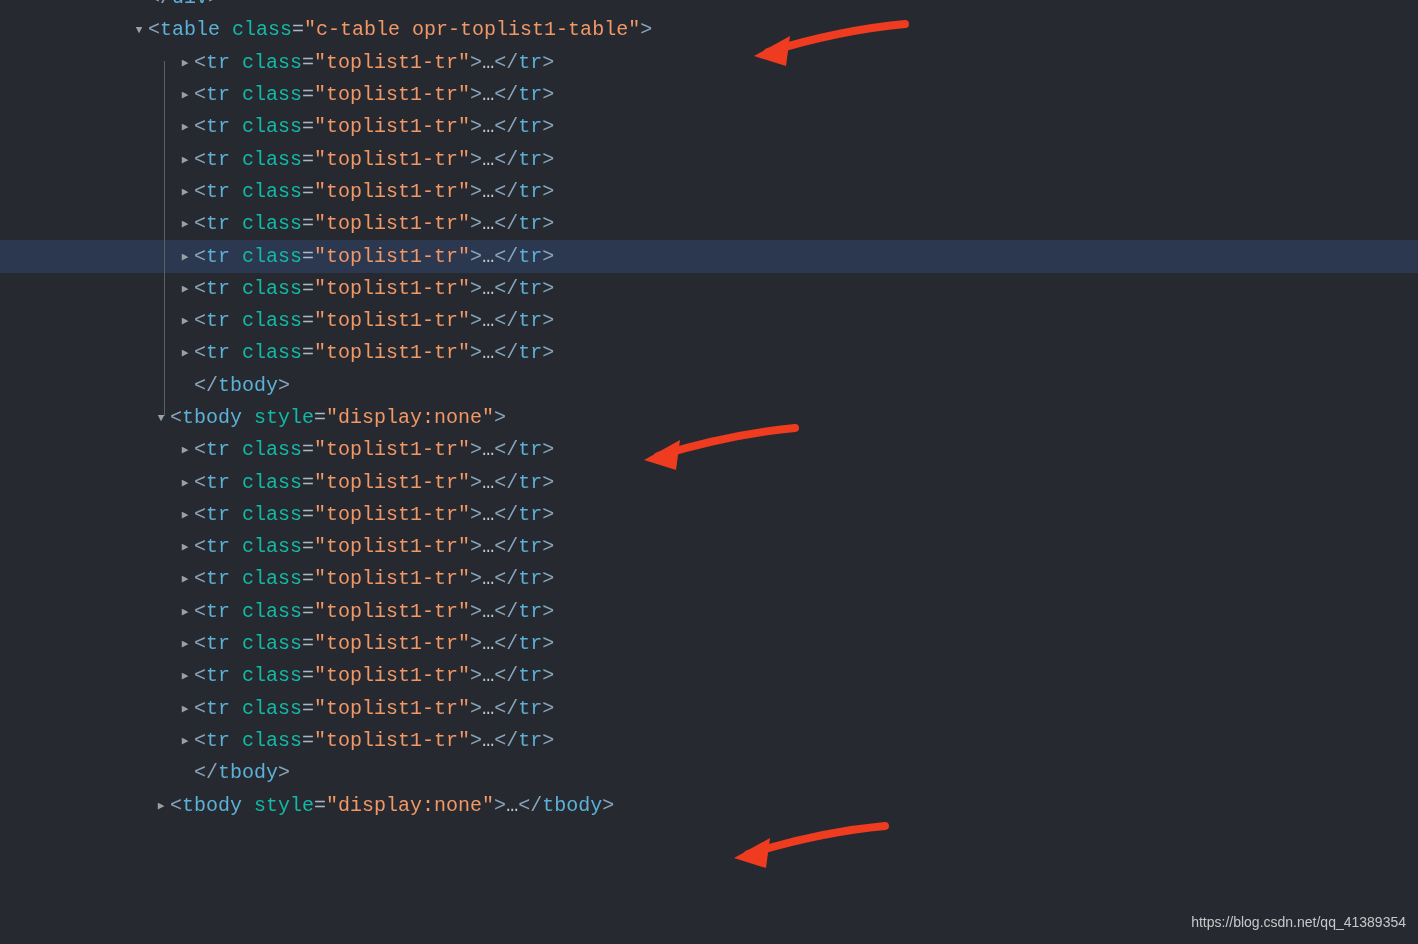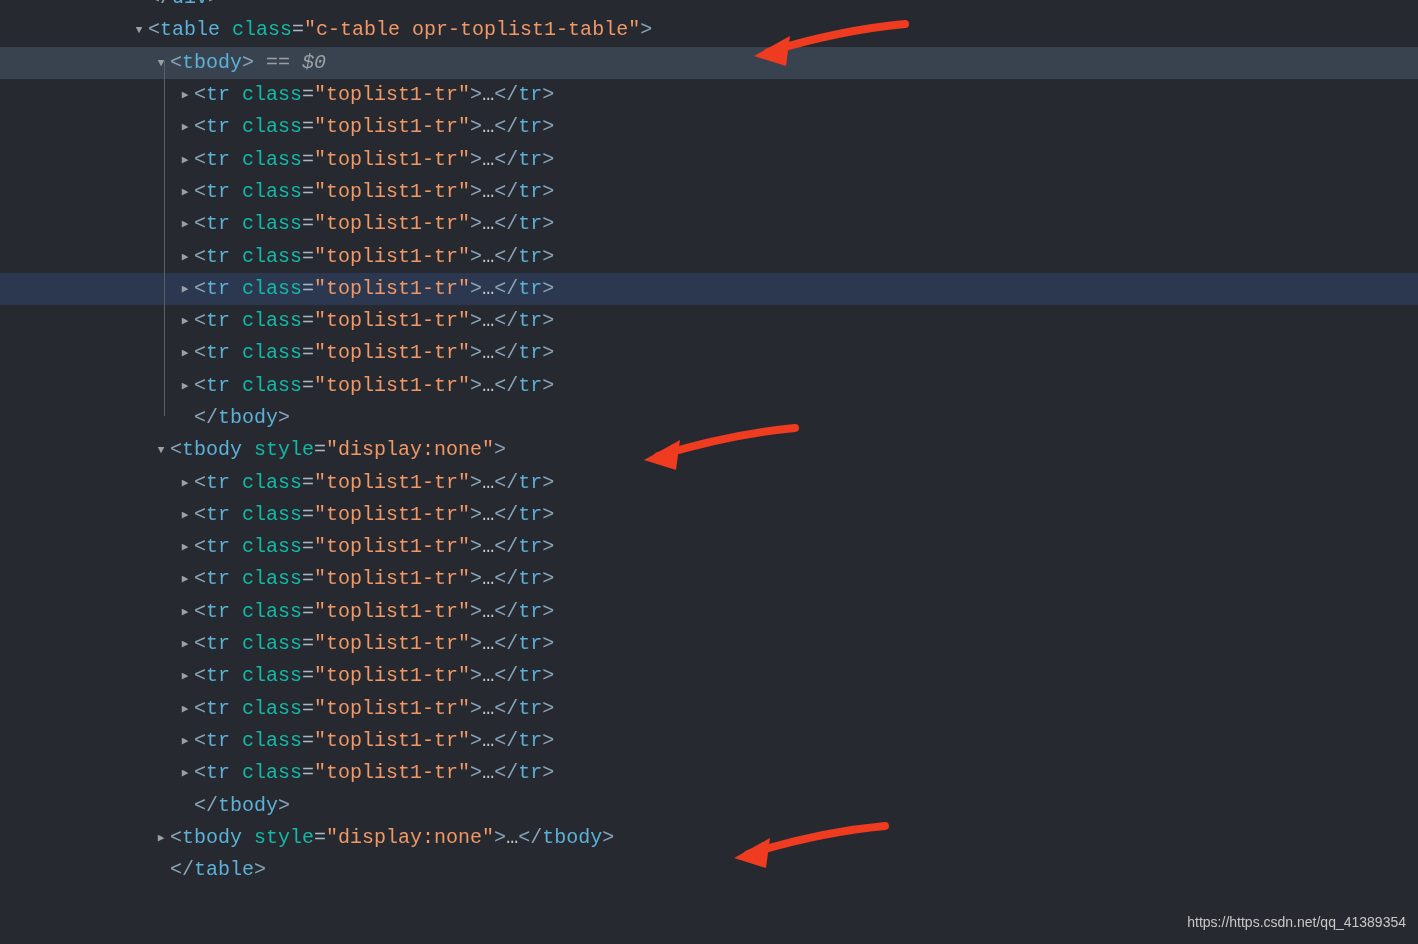--- a/index.html
+++ b/index.html
@@ -69,21 +69,20 @@
     font-size: 14px;
     opacity: 0.9;
   }
 </style>
 </head>
 <body>
 
 <div class="panel" id="panel" style="margin-top: -18px;">
     <div class="line"><span class="indent" style="width: 130px;"></span><span class="gutter"></span><span><span class="punct">&lt;/</span><span class="tag">div</span><span class="punct">&gt;</span></span></div>
     <div class="line"><span class="indent" style="width: 130px;"></span><span class="gutter tri-down"></span><span><span class="punct">&lt;</span><span class="tag">table</span><span> </span><span class="attrname">class</span><span class="eqpunct">=</span><span class="attrval">"c-table opr-toplist1-table"</span><span class="punct">&gt;</span></span></div>
-    <div class="line selected"><span class="indent" style="width: 152px;"></span><span class="gutter tri-down"></span><span><span class="punct">&lt;</span><span class="tag">tbody</span><span class="punct">&gt;</span><span class="eq0"> == $0</span></span></div>
     <div class="line"><span class="indent" style="width: 176px;"></span><span class="gutter tri-right"></span><span><span class="punct">&lt;</span><span class="tag">tr</span><span> </span><span class="attrname">class</span><span class="eqpunct">=</span><span class="attrval">"toplist1-tr"</span><span class="punct">&gt;</span><span class="ellip">…</span><span class="punct">&lt;/</span><span class="tag">tr</span><span class="punct">&gt;</span></span></div>
     <div class="line"><span class="indent" style="width: 176px;"></span><span class="gutter tri-right"></span><span><span class="punct">&lt;</span><span class="tag">tr</span><span> </span><span class="attrname">class</span><span class="eqpunct">=</span><span class="attrval">"toplist1-tr"</span><span class="punct">&gt;</span><span class="ellip">…</span><span class="punct">&lt;/</span><span class="tag">tr</span><span class="punct">&gt;</span></span></div>
     <div class="line"><span class="indent" style="width: 176px;"></span><span class="gutter tri-right"></span><span><span class="punct">&lt;</span><span class="tag">tr</span><span> </span><span class="attrname">class</span><span class="eqpunct">=</span><span class="attrval">"toplist1-tr"</span><span class="punct">&gt;</span><span class="ellip">…</span><span class="punct">&lt;/</span><span class="tag">tr</span><span class="punct">&gt;</span></span></div>
     <div class="line"><span class="indent" style="width: 176px;"></span><span class="gutter tri-right"></span><span><span class="punct">&lt;</span><span class="tag">tr</span><span> </span><span class="attrname">class</span><span class="eqpunct">=</span><span class="attrval">"toplist1-tr"</span><span class="punct">&gt;</span><span class="ellip">…</span><span class="punct">&lt;/</span><span class="tag">tr</span><span class="punct">&gt;</span></span></div>
     <div class="line"><span class="indent" style="width: 176px;"></span><span class="gutter tri-right"></span><span><span class="punct">&lt;</span><span class="tag">tr</span><span> </span><span class="attrname">class</span><span class="eqpunct">=</span><span class="attrval">"toplist1-tr"</span><span class="punct">&gt;</span><span class="ellip">…</span><span class="punct">&lt;/</span><span class="tag">tr</span><span class="punct">&gt;</span></span></div>
     <div class="line"><span class="indent" style="width: 176px;"></span><span class="gutter tri-right"></span><span><span class="punct">&lt;</span><span class="tag">tr</span><span> </span><span class="attrname">class</span><span class="eqpunct">=</span><span class="attrval">"toplist1-tr"</span><span class="punct">&gt;</span><span class="ellip">…</span><span class="punct">&lt;/</span><span class="tag">tr</span><span class="punct">&gt;</span></span></div>
     <div class="line highlight"><span class="indent" style="width: 176px;"></span><span class="gutter tri-right"></span><span><span class="punct">&lt;</span><span class="tag">tr</span><span> </span><span class="attrname">class</span><span class="eqpunct">=</span><span class="attrval">"toplist1-tr"</span><span class="punct">&gt;</span><span class="ellip">…</span><span class="punct">&lt;/</span><span class="tag">tr</span><span class="punct">&gt;</span></span></div>
     <div class="line"><span class="indent" style="width: 176px;"></span><span class="gutter tri-right"></span><span><span class="punct">&lt;</span><span class="tag">tr</span><span> </span><span class="attrname">class</span><span class="eqpunct">=</span><span class="attrval">"toplist1-tr"</span><span class="punct">&gt;</span><span class="ellip">…</span><span class="punct">&lt;/</span><span class="tag">tr</span><span class="punct">&gt;</span></span></div>
     <div class="line"><span class="indent" style="width: 176px;"></span><span class="gutter tri-right"></span><span><span class="punct">&lt;</span><span class="tag">tr</span><span> </span><span class="attrname">class</span><span class="eqpunct">=</span><span class="attrval">"toplist1-tr"</span><span class="punct">&gt;</span><span class="ellip">…</span><span class="punct">&lt;/</span><span class="tag">tr</span><span class="punct">&gt;</span></span></div>
     <div class="line"><span class="indent" style="width: 176px;"></span><span class="gutter tri-right"></span><span><span class="punct">&lt;</span><span class="tag">tr</span><span> </span><span class="attrname">class</span><span class="eqpunct">=</span><span class="attrval">"toplist1-tr"</span><span class="punct">&gt;</span><span class="ellip">…</span><span class="punct">&lt;/</span><span class="tag">tr</span><span class="punct">&gt;</span></span></div>
@@ -94,25 +93,24 @@
     <div class="line"><span class="indent" style="width: 176px;"></span><span class="gutter tri-right"></span><span><span class="punct">&lt;</span><span class="tag">tr</span><span> </span><span class="attrname">class</span><span class="eqpunct">=</span><span class="attrval">"toplist1-tr"</span><span class="punct">&gt;</span><span class="ellip">…</span><span class="punct">&lt;/</span><span class="tag">tr</span><span class="punct">&gt;</span></span></div>
     <div class="line"><span class="indent" style="width: 176px;"></span><span class="gutter tri-right"></span><span><span class="punct">&lt;</span><span class="tag">tr</span><span> </span><span class="attrname">class</span><span class="eqpunct">=</span><span class="attrval">"toplist1-tr"</span><span class="punct">&gt;</span><span class="ellip">…</span><span class="punct">&lt;/</span><span class="tag">tr</span><span class="punct">&gt;</span></span></div>
     <div class="line"><span class="indent" style="width: 176px;"></span><span class="gutter tri-right"></span><span><span class="punct">&lt;</span><span class="tag">tr</span><span> </span><span class="attrname">class</span><span class="eqpunct">=</span><span class="attrval">"toplist1-tr"</span><span class="punct">&gt;</span><span class="ellip">…</span><span class="punct">&lt;/</span><span class="tag">tr</span><span class="punct">&gt;</span></span></div>
     <div class="line"><span class="indent" style="width: 176px;"></span><span class="gutter tri-right"></span><span><span class="punct">&lt;</span><span class="tag">tr</span><span> </span><span class="attrname">class</span><span class="eqpunct">=</span><span class="attrval">"toplist1-tr"</span><span class="punct">&gt;</span><span class="ellip">…</span><span class="punct">&lt;/</span><span class="tag">tr</span><span class="punct">&gt;</span></span></div>
     <div class="line"><span class="indent" style="width: 176px;"></span><span class="gutter tri-right"></span><span><span class="punct">&lt;</span><span class="tag">tr</span><span> </span><span class="attrname">class</span><span class="eqpunct">=</span><span class="attrval">"toplist1-tr"</span><span class="punct">&gt;</span><span class="ellip">…</span><span class="punct">&lt;/</span><span class="tag">tr</span><span class="punct">&gt;</span></span></div>
     <div class="line"><span class="indent" style="width: 176px;"></span><span class="gutter tri-right"></span><span><span class="punct">&lt;</span><span class="tag">tr</span><span> </span><span class="attrname">class</span><span class="eqpunct">=</span><span class="attrval">"toplist1-tr"</span><span class="punct">&gt;</span><span class="ellip">…</span><span class="punct">&lt;/</span><span class="tag">tr</span><span class="punct">&gt;</span></span></div>
     <div class="line"><span class="indent" style="width: 176px;"></span><span class="gutter tri-right"></span><span><span class="punct">&lt;</span><span class="tag">tr</span><span> </span><span class="attrname">class</span><span class="eqpunct">=</span><span class="attrval">"toplist1-tr"</span><span class="punct">&gt;</span><span class="ellip">…</span><span class="punct">&lt;/</span><span class="tag">tr</span><span class="punct">&gt;</span></span></div>
     <div class="line"><span class="indent" style="width: 176px;"></span><span class="gutter tri-right"></span><span><span class="punct">&lt;</span><span class="tag">tr</span><span> </span><span class="attrname">class</span><span class="eqpunct">=</span><span class="attrval">"toplist1-tr"</span><span class="punct">&gt;</span><span class="ellip">…</span><span class="punct">&lt;/</span><span class="tag">tr</span><span class="punct">&gt;</span></span></div>
     <div class="line"><span class="indent" style="width: 176px;"></span><span class="gutter"></span><span><span class="punct">&lt;/</span><span class="tag">tbody</span><span class="punct">&gt;</span></span></div>
     <div class="line"><span class="indent" style="width: 152px;"></span><span class="gutter tri-right"></span><span><span class="punct">&lt;</span><span class="tag">tbody</span><span> </span><span class="attrname">style</span><span class="eqpunct">=</span><span class="attrval">"display:none"</span><span class="punct">&gt;</span><span class="ellip">…</span><span class="punct">&lt;/</span><span class="tag">tbody</span><span class="punct">&gt;</span></span></div>
-    <div class="line"><span class="indent" style="width: 152px;"></span><span class="gutter"></span><span><span class="punct">&lt;/</span><span class="tag">table</span><span class="punct">&gt;</span></span></div>
     <div class="vline" style="left: 164px; top: 78.9px; height: 355.3px;"></div>
   </div>
 
-<div class="watermark">https://https.csdn.net/qq_41389354</div>
+<div class="watermark">https://blog.csdn.net/qq_41389354</div>
 
 <div class="arrow" style="top: 16px; left: 750px;">
     <svg width="160" height="60" viewBox="0 0 160 60">
       <path d="M155 8 Q90 14 18 36" stroke="#ef3b1f" stroke-width="8" fill="none" stroke-linecap="round"></path>
       <path d="M4 40 L40 20 L36 50 Z" fill="#ef3b1f"></path>
     </svg>
   </div>
 <div class="arrow" style="top: 420px; left: 640px;">
     <svg width="160" height="60" viewBox="0 0 160 60">
       <path d="M155 8 Q90 14 18 36" stroke="#ef3b1f" stroke-width="8" fill="none" stroke-linecap="round"></path>

